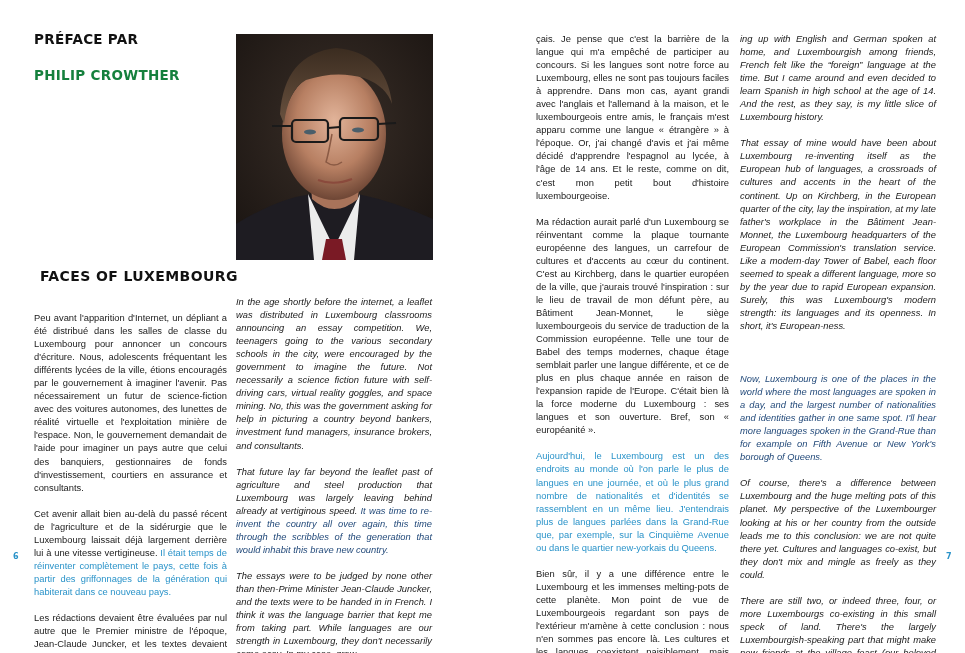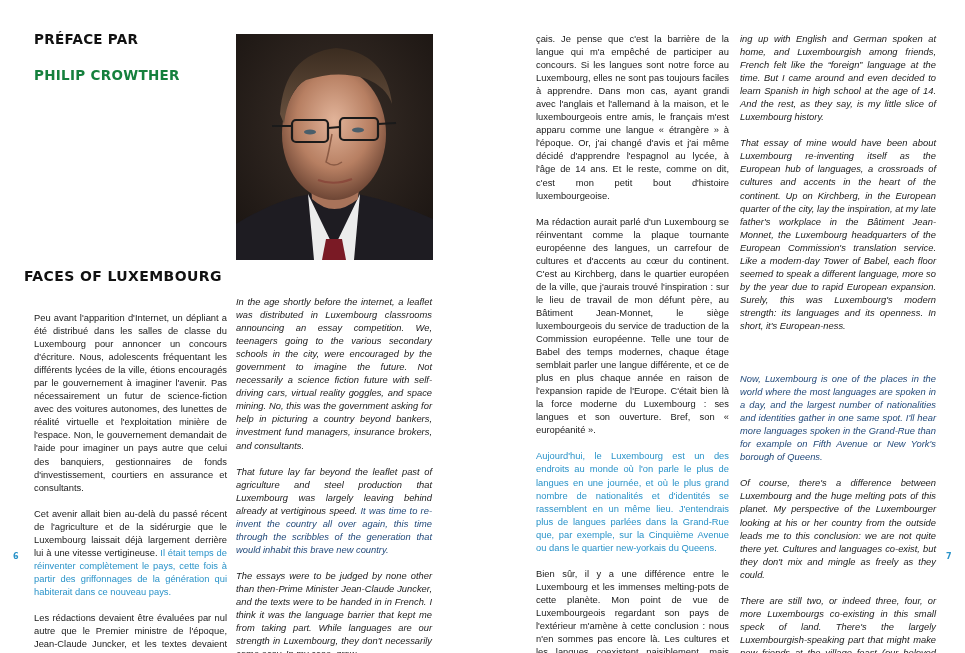--- a/index.html
+++ b/index.html
@@ -9,21 +9,21 @@
   .spread { position: absolute; inset: 0; }
 
   .heading-block { position: absolute; left: 34px; top: 31px; width: 190px; }
   .h-fr { font-family: "DejaVu Sans", sans-serif; font-weight: bold; font-size: 13.5px; letter-spacing: 0.3px; color: #111; line-height: 17px; }
   .h-en { font-family: "DejaVu Sans", sans-serif; font-weight: bold; font-style: italic; font-size: 13.5px; letter-spacing: 0.3px; color: #111; line-height: 17px; }
   .h-name { margin-top: 19px; font-family: "DejaVu Sans", sans-serif; font-weight: bold; font-size: 13.5px; letter-spacing: 0.3px; color: #15803d; line-height: 17px; }
 
   .portrait { position: absolute; left: 236px; top: 34px; width: 197px; height: 226px; overflow: hidden; background: #2a221d; }
   .portrait svg { display: block; width: 100%; height: 100%; }
 
-  .section-title { position: absolute; left: 24px; top: 268px; font-family: "DejaVu Sans", sans-serif; font-weight: bold; font-size: 14px; letter-spacing: 0.4px; color: #111; }
+  .section-title { position: absolute; left: 40px; top: 268px; font-family: "DejaVu Sans", sans-serif; font-weight: bold; font-size: 14px; letter-spacing: 0.4px; color: #111; }
 
   .col { position: absolute; font-size: 9.35px; line-height: 13.05px; text-align: justify; hyphens: auto; color: #1a1a1a; }
   .col p { margin-bottom: 13px; }
   .col p:last-child { margin-bottom: 0; }
   .col.en { font-style: italic; }
   .blue { color: #2a93c9; }
   .navy { color: #234a7a; margin-top: 40px; }
 
   .c1 { left: 34px; top: 312px; width: 193px; font-family: "Liberation Sans", sans-serif; }
   .c2 { left: 236px; top: 296px; width: 196px; font-family: "Liberation Sans", sans-serif; }

